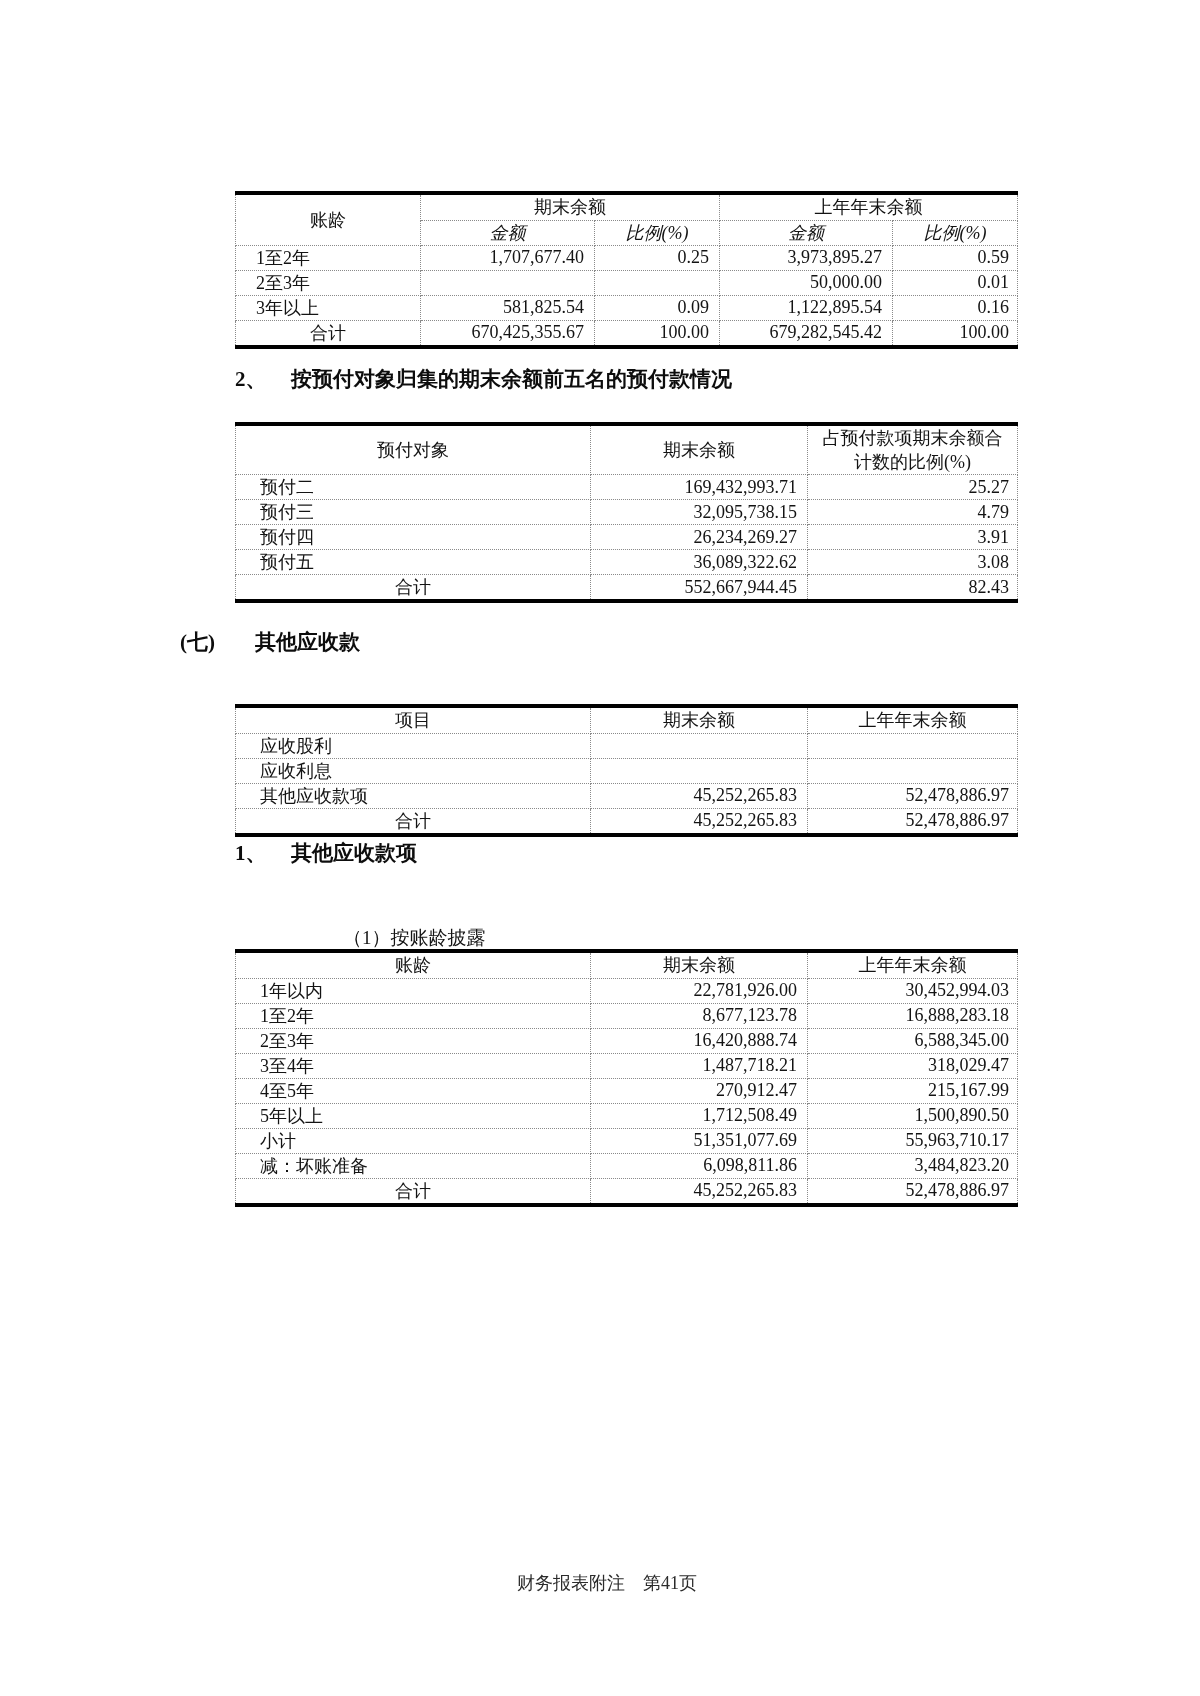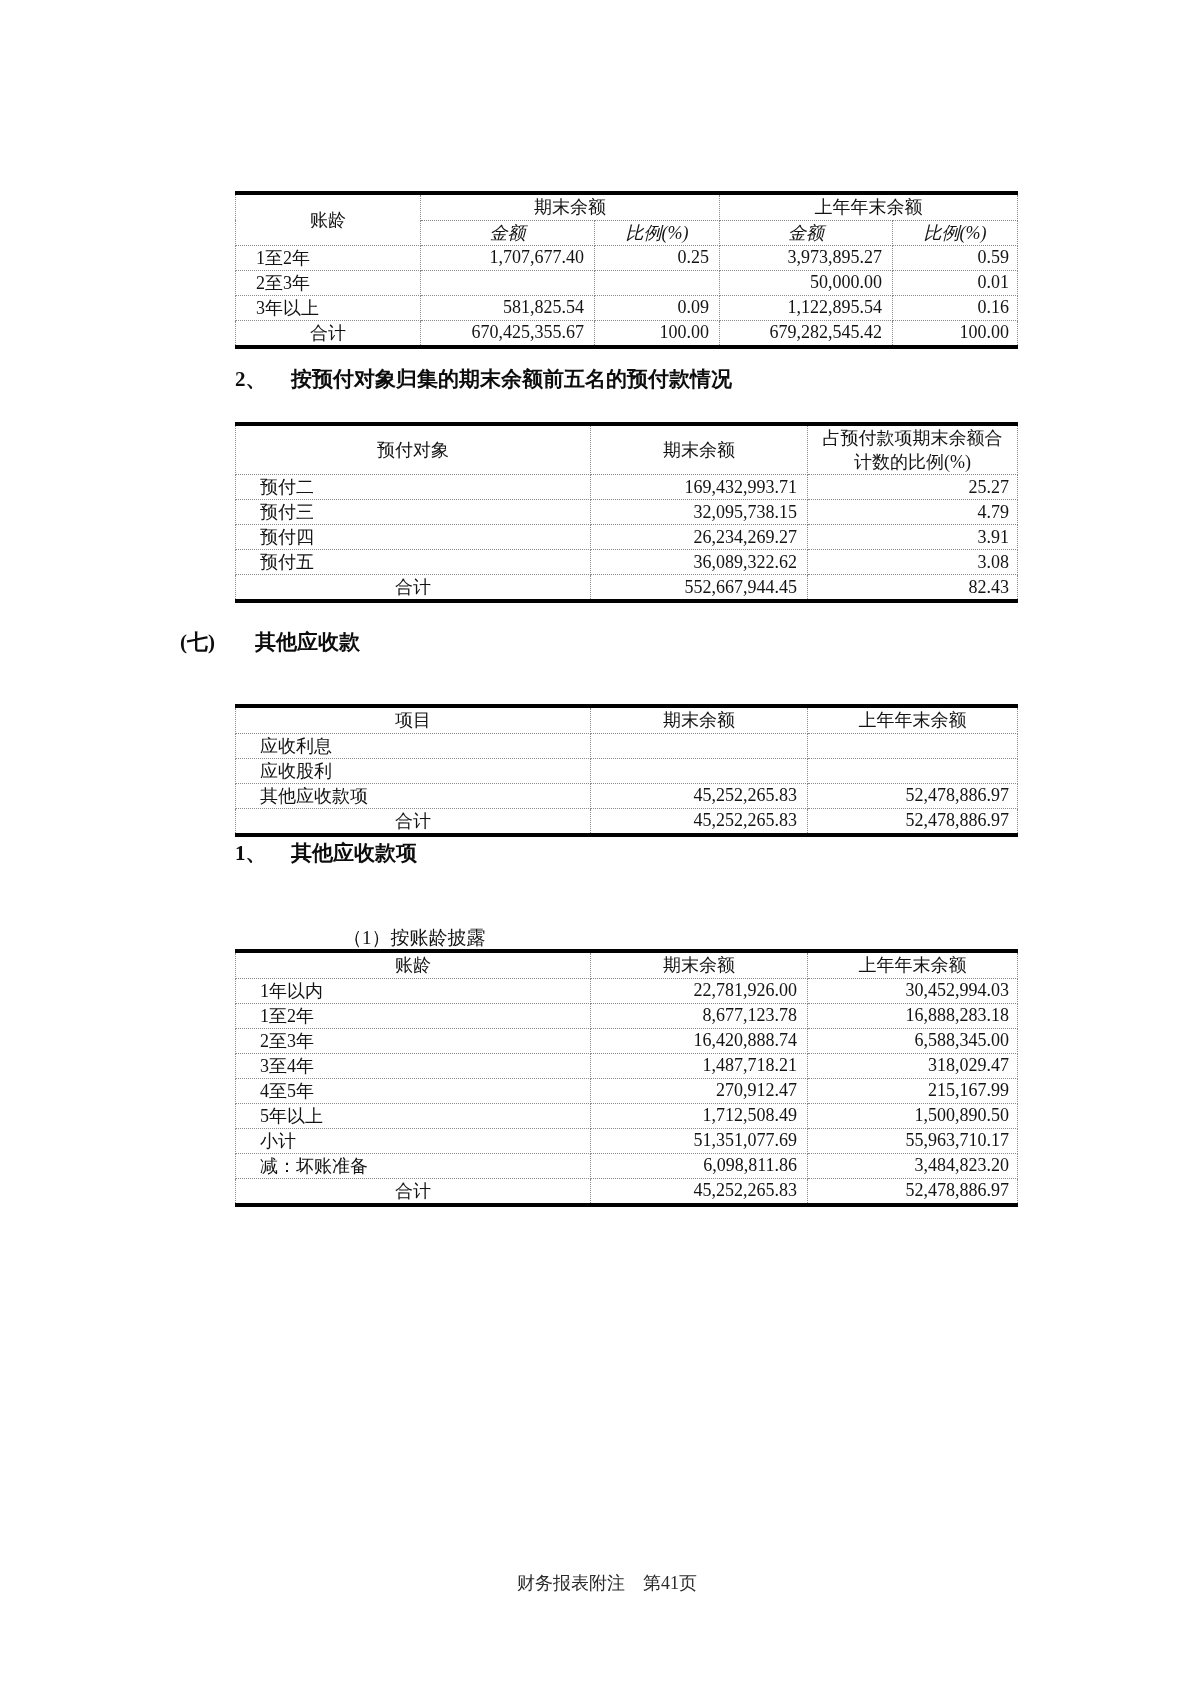--- a/index.html
+++ b/index.html
@@ -192,27 +192,27 @@
       <thead>
         <tr class="h26">
           <th>项目</th>
           <th>期末余额</th>
           <th>上年年末余额</th>
         </tr>
       </thead>
       <tbody>
 
           <tr class="r24">
-            <td class="lbl">应收利息</td>
+            <td class="lbl">应收股利</td>
             <td class="num"></td>
             <td class="numlast"></td>
           </tr>
 
           <tr class="r24">
-            <td class="lbl">应收股利</td>
+            <td class="lbl">应收利息</td>
             <td class="num"></td>
             <td class="numlast"></td>
           </tr>
 
           <tr class="r24">
             <td class="lbl">其他应收款项</td>
             <td class="num">45,252,265.83</td>
             <td class="numlast">52,478,886.97</td>
           </tr>
         </tbody>

